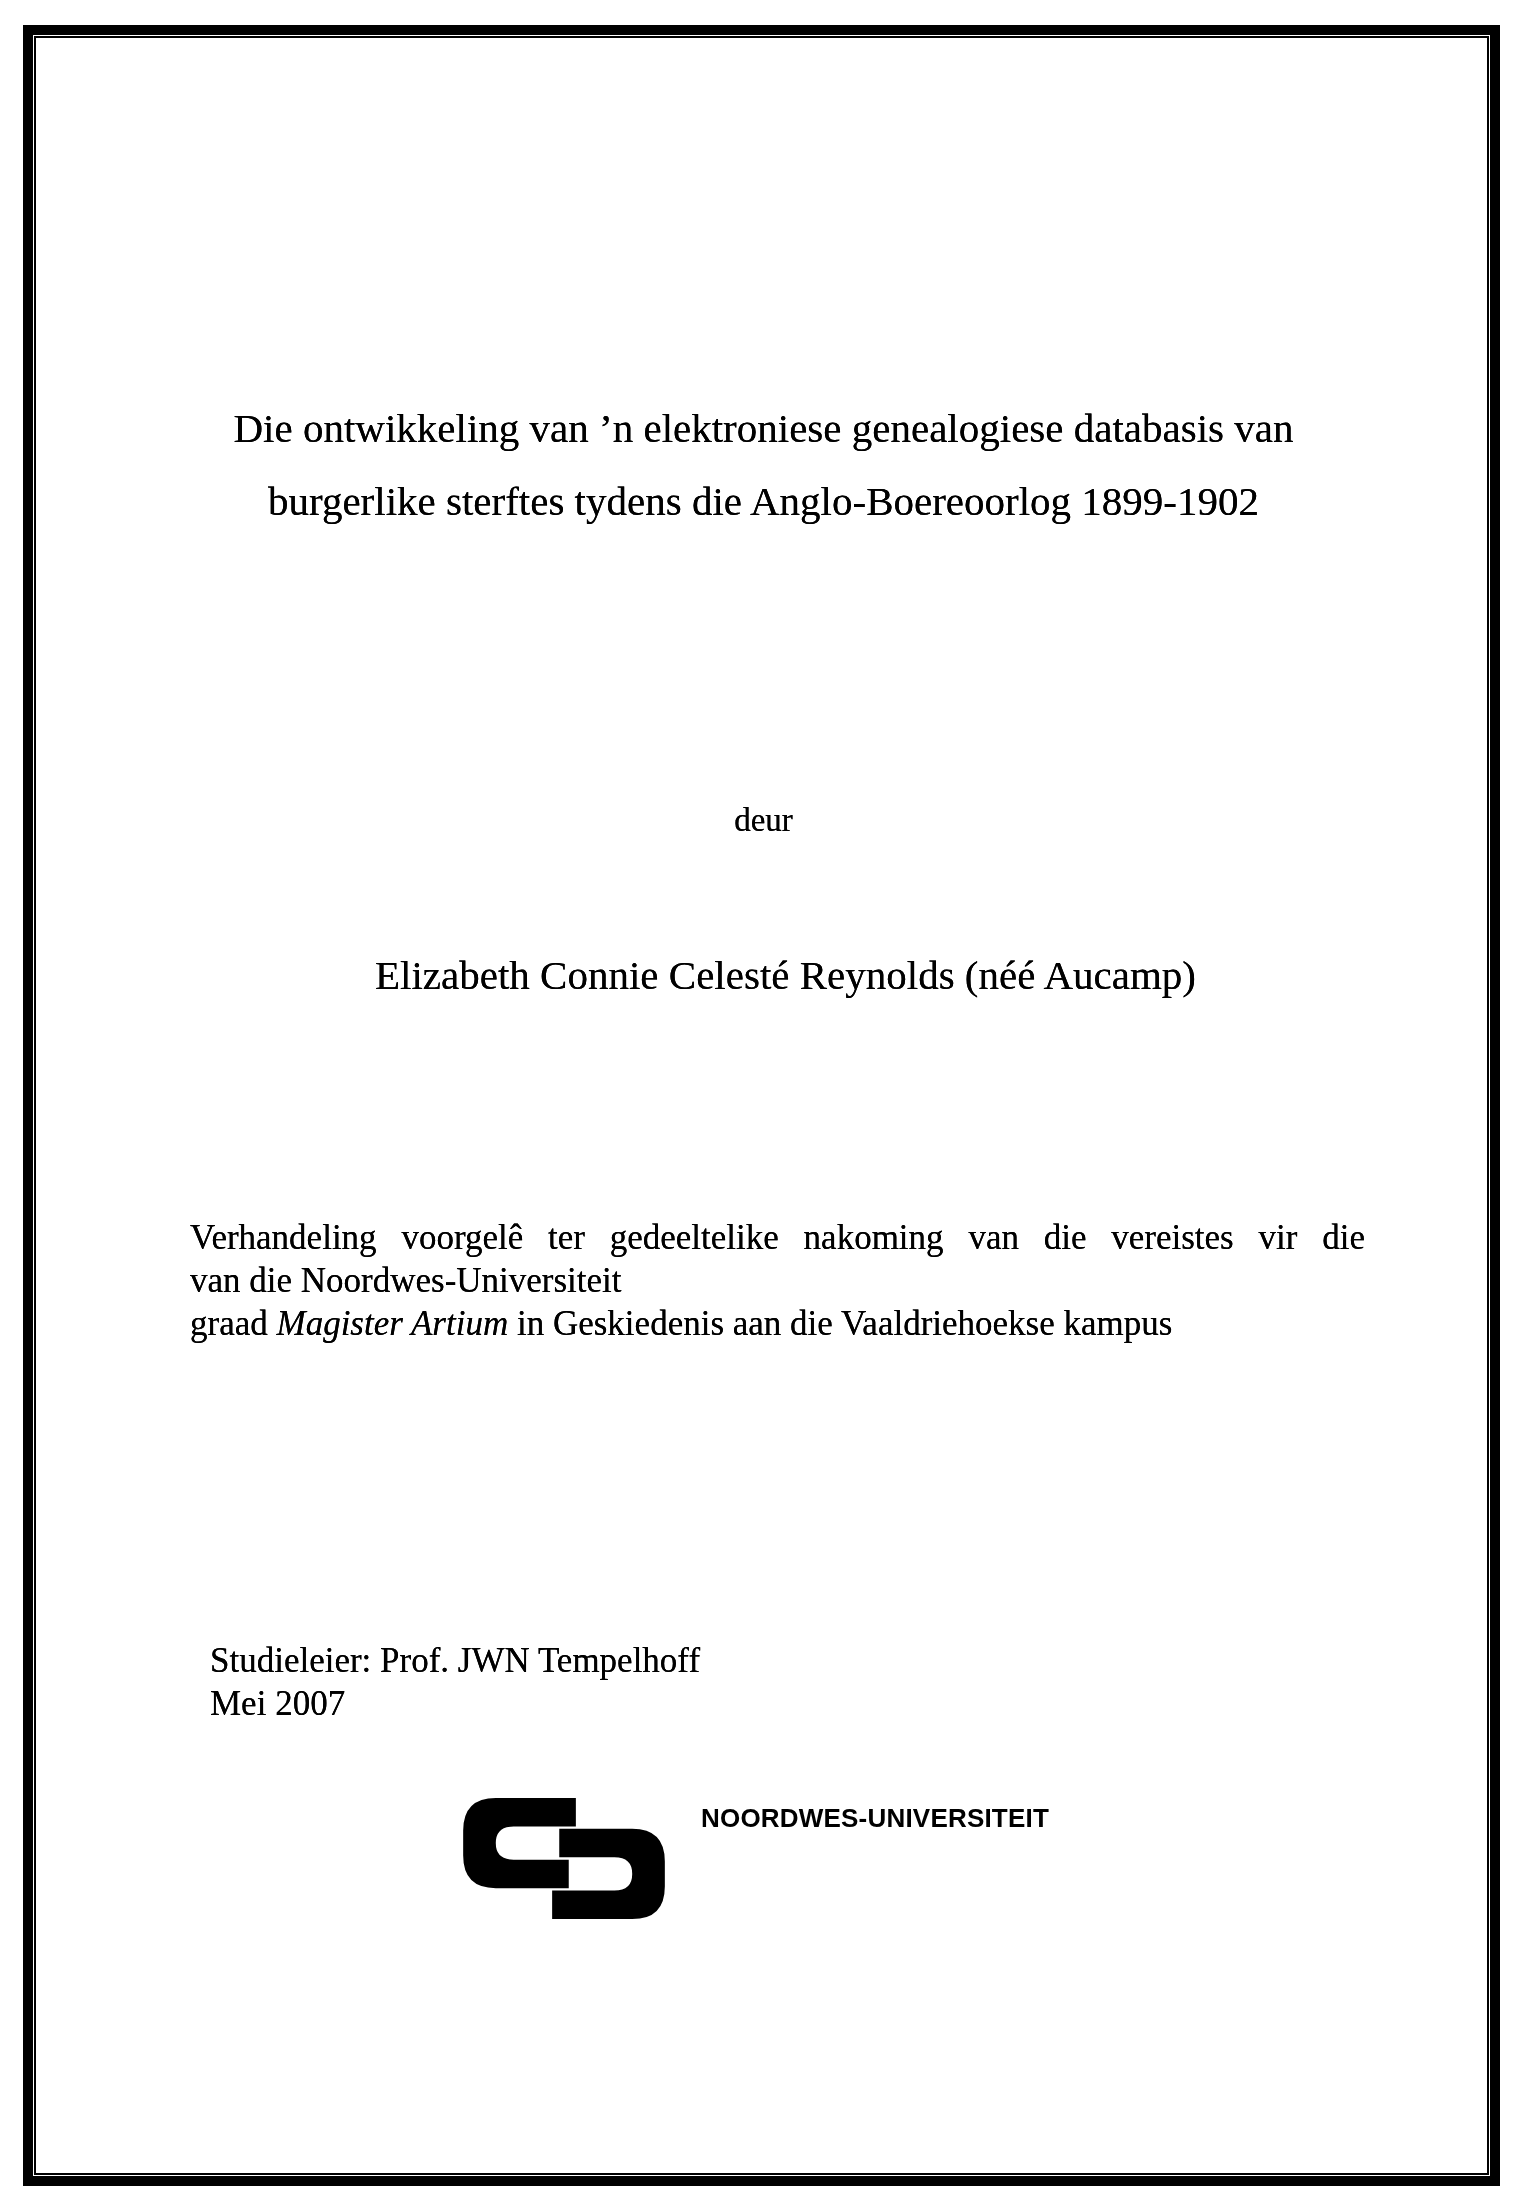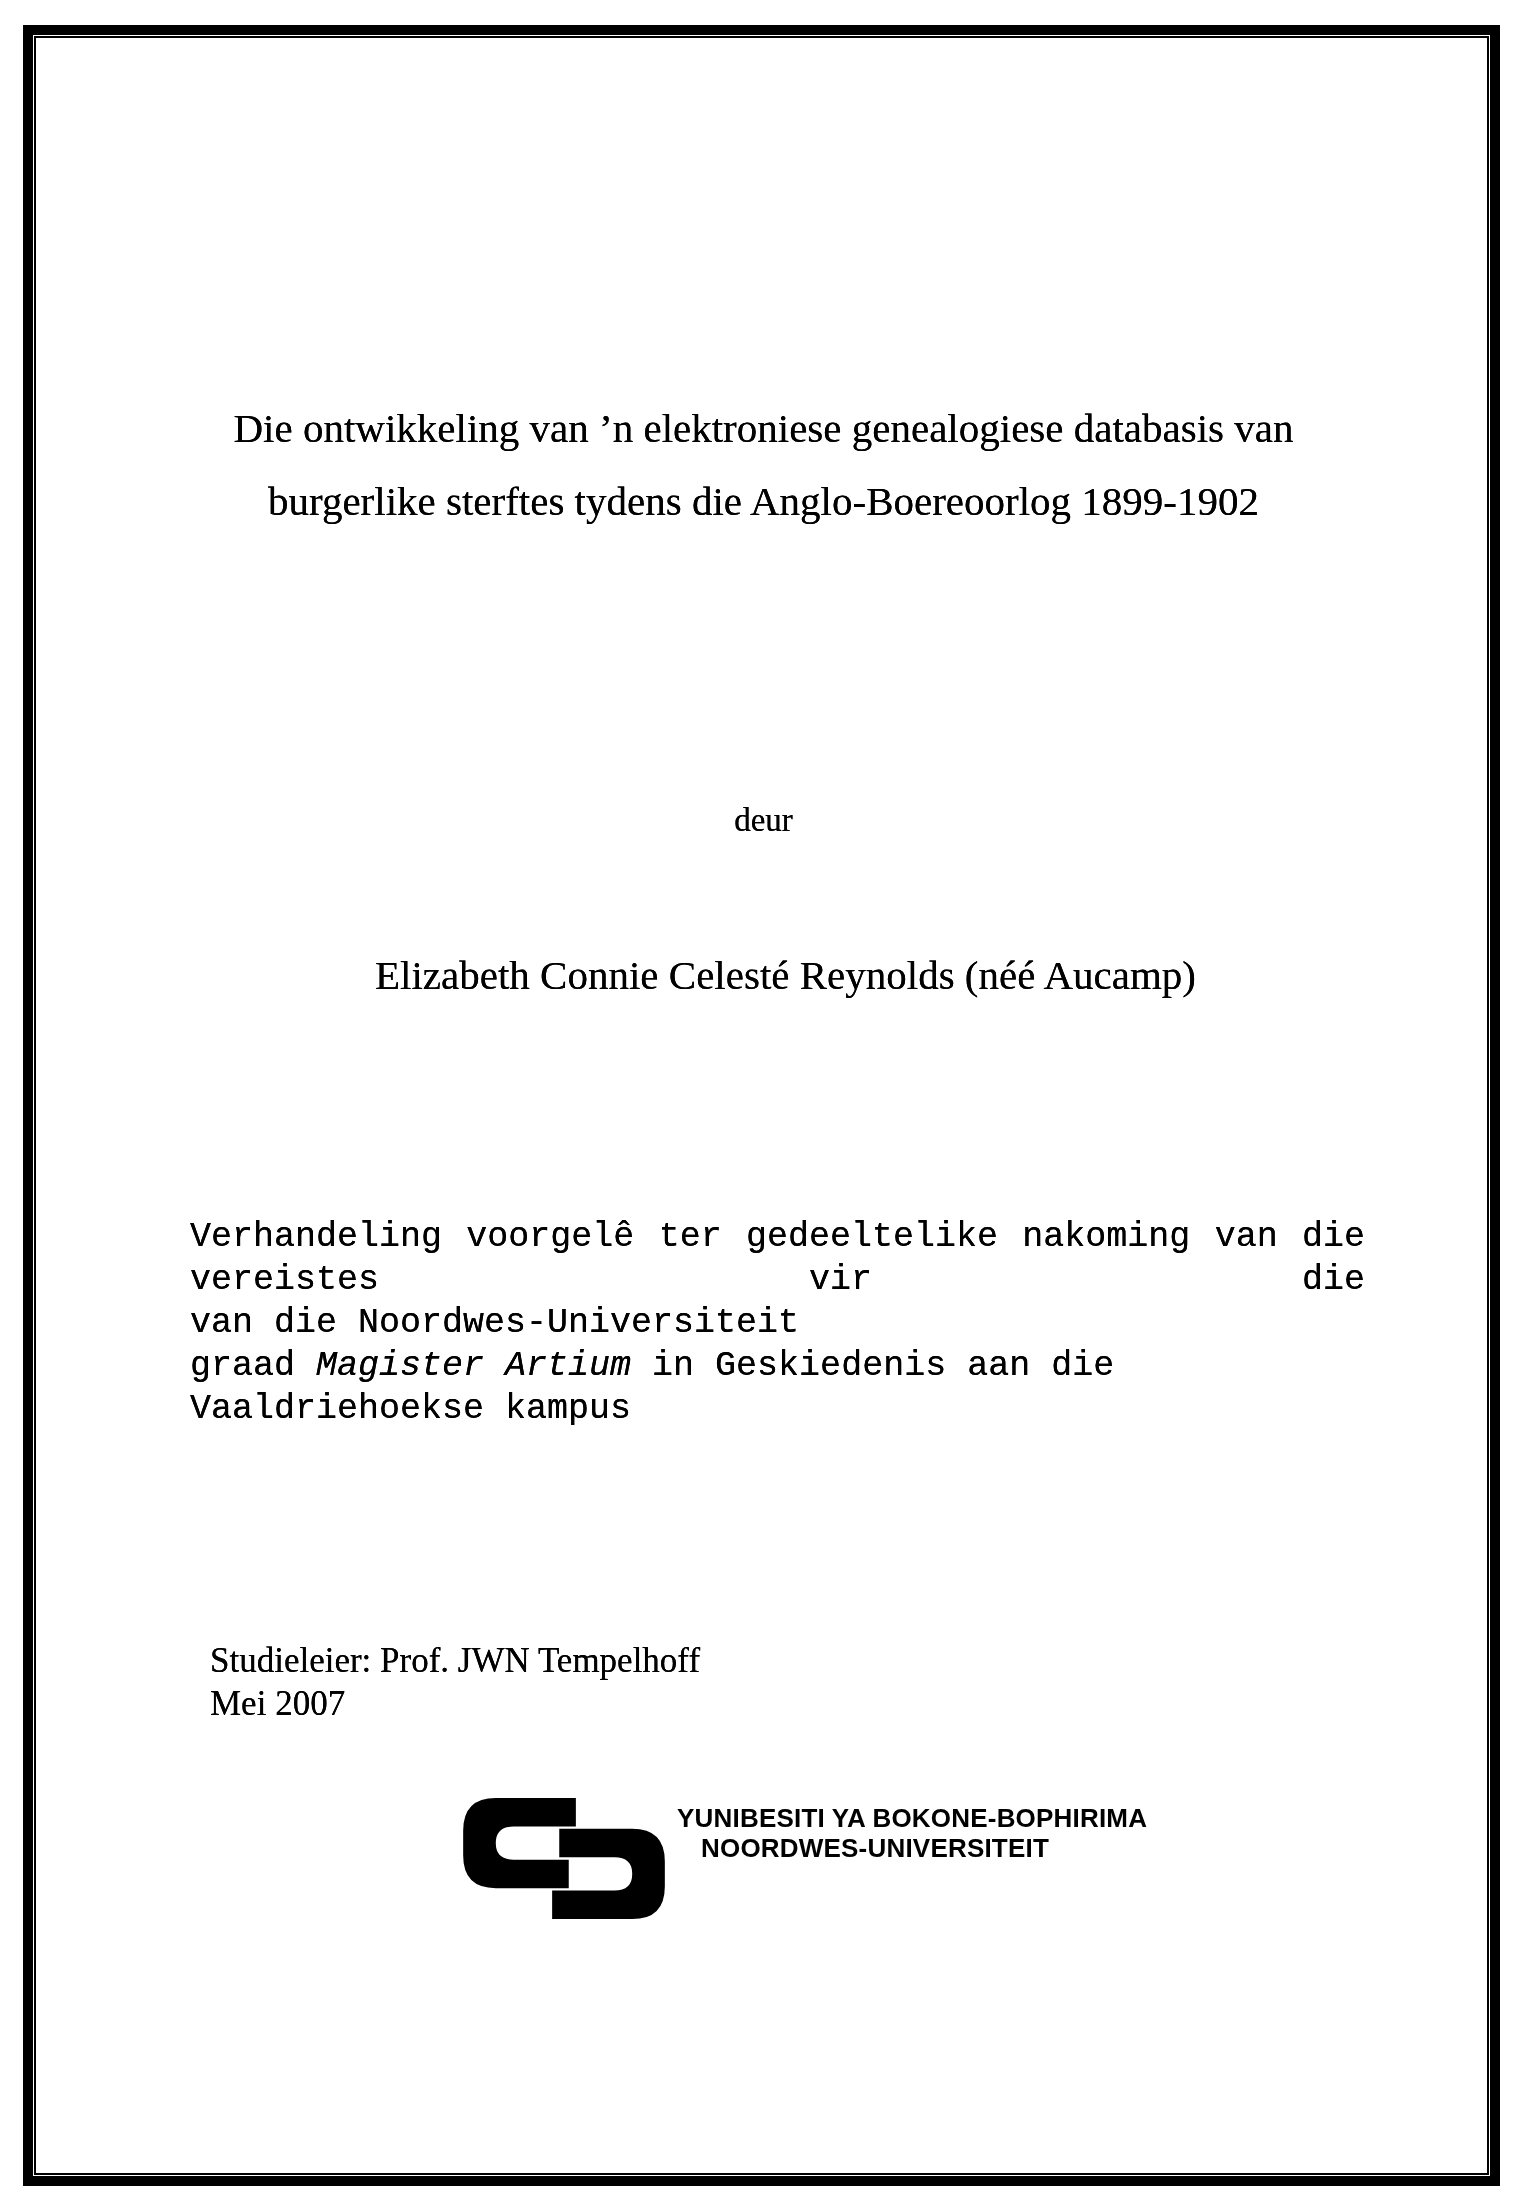--- a/index.html
+++ b/index.html
@@ -66,21 +66,20 @@
     margin-left: 44px;
   }
   .statement {
     position: absolute;
     left: 190px;
     width: 1175px;
     top: 1216px;
     margin: 0;
     font-size: 35px;
     line-height: 43px;
-    font-family: Liberation Mono, monospace;
   }
   .statement .line {
     display: block;
   }
   .statement .justify {
     text-align: justify;
     text-align-last: justify;
   }
   .statement em {
     font-style: italic;
@@ -148,18 +147,17 @@
   </div>
 
   <div class="logo">
     <svg class="logo-mark" width="202" height="121" viewBox="0 0 340 204" aria-hidden="true">
 
       <path fill="#000000" d="M 190 0 L 55 0 Q 0 0 0 55 L 0 97 Q 0 152 55 152 L 178 152 L 178 104 L 85 104 Q 55 104 55 76 Q 55 48 85 48 L 190 48 Z"></path>
 
       <path fill="#000000" transform="translate(150,52)" d="M 0 152 L 135 152 Q 190 152 190 97 L 190 55 Q 190 0 135 0 L 12 0 L 12 48 L 105 48 Q 135 48 135 76 Q 135 104 105 104 L 0 104 Z"></path>
     </svg>
     <div class="logo-text">
-      <div>YUNIBESITI YA BOKONE-BOPHIRIMA</div>
       <div class="indent">NOORDWES-UNIVERSITEIT</div>
     </div>
   </div>
 
 </div>
 
 </body></html>

